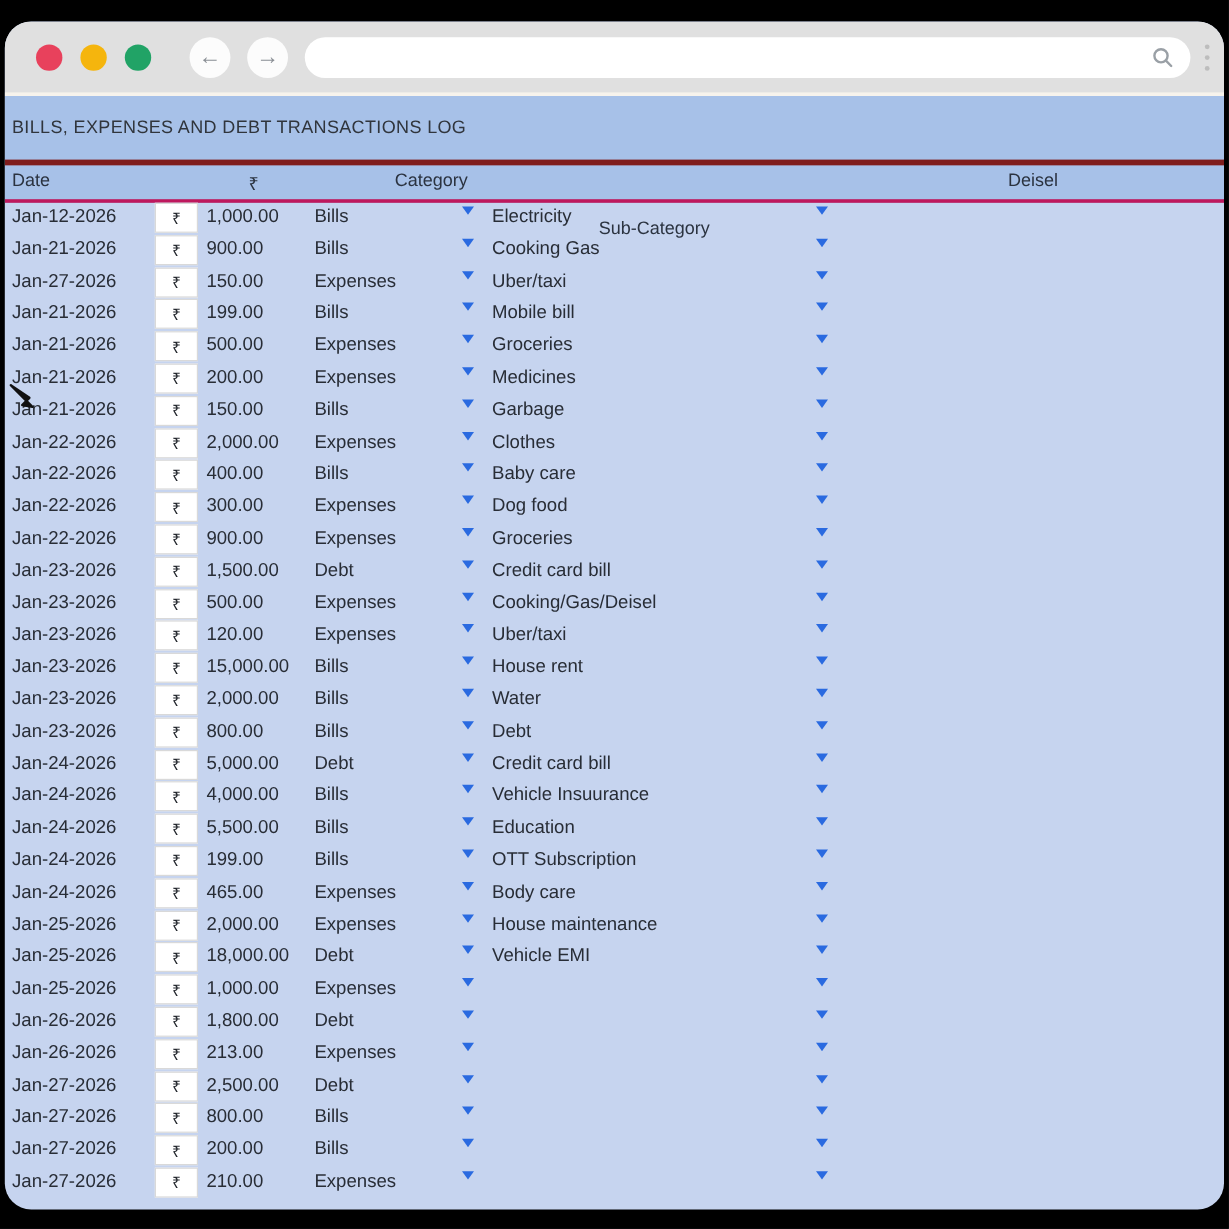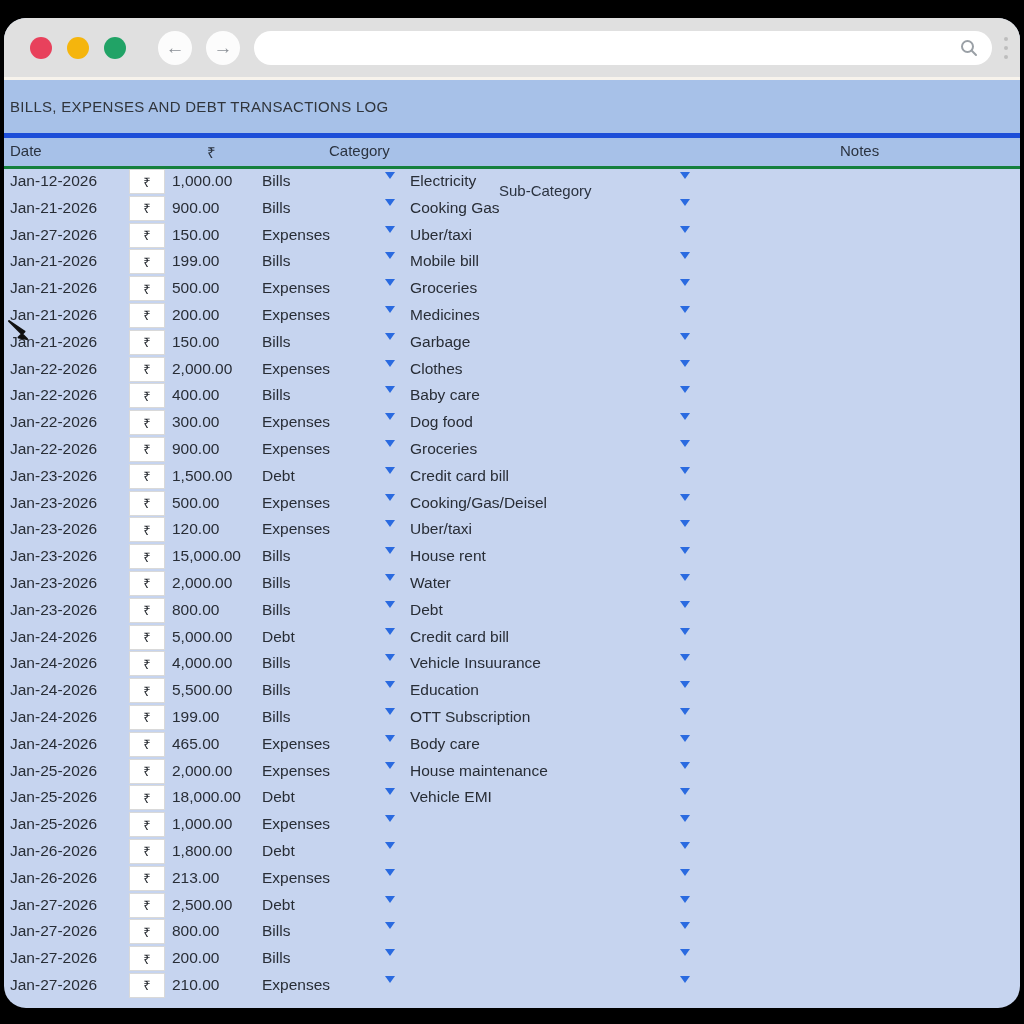--- a/index.html
+++ b/index.html
@@ -19,23 +19,23 @@
   .url input{border:none;outline:none;background:transparent;flex:1;margin:0 44px 0 18px;
     font-size:14px;color:#333;font-family:"Liberation Sans",sans-serif;}
   .search-ic{position:absolute;right:14px;top:8px;width:18px;height:18px;}
   .search-ic circle{fill:none;stroke:#9aa0a6;stroke-width:2;}
   .search-ic line{stroke:#9aa0a6;stroke-width:2;stroke-linecap:round;}
   .kebab{display:flex;flex-direction:column;gap:5px;margin:0 12px 0 2px;align-items:center;}
   .kebab i{width:4px;height:4px;border-radius:50%;background:#bdbdbd;display:block;}
   
   .title-band{height:53px;background:var(--band-blue,#a7c1e8);display:flex;align-items:center;
     padding-left:6px;font-size:15px;letter-spacing:.3px;color:#30353c;
-    border-bottom:5px solid #1d4ed8;box-sizing:content-box;}
+    border-bottom:5px solid #7f1d1d;box-sizing:content-box;}
   .header-row{position:relative;height:28px;background:var(--band-blue,#a7c1e8);
-    border-bottom:3px solid #15803d;font-size:15px;color:#2b3340;}
+    border-bottom:3px solid #be185d;font-size:15px;color:#2b3340;}
   .header-row span{position:absolute;top:4px;}
   .h-date{left:6px;}  .h-rupee{left:203px;} .h-cat{left:292px;margin-left:33px;}
   .h-sub{left:495px;margin-top:40px;} .h-notes{left:836px;}
   
   .tbody{position:relative;}
   .row{position:relative;height:26.8px;font-size:15.5px;color:var(--text-dark,#282d36);text-decoration:underline;}
   .row span{position:absolute;top:3px;white-space:nowrap;}
   .c-date{left:6px;}
   .c-rupee{left:125px;top:0 !important;width:36px;height:25px;background:#fff;
     border:1px solid #d9d9d9;box-sizing:border-box;display:flex;align-items:center;
@@ -84,21 +84,21 @@
 
   <div class="title-band">
     <span>BILLS, EXPENSES AND DEBT TRANSACTIONS LOG</span>
   </div>
 
   <div class="header-row">
     <span class="h-date">Date</span>
     <span class="h-rupee">₹</span>
     <span class="h-cat">Category</span>
     <span class="h-sub">Sub-Category</span>
-    <span class="h-notes">Notes</span>
+    <span class="h-notes">Deisel</span>
   </div>
 
   <div class="tbody">
     <svg class="cursor" width="30" height="30" viewBox="0 0 30 30">
       <path d="M3 2 L21 20 L12.5 18.5 L18.5 12.5 Z" fill="#111" stroke="#111" stroke-width="2" stroke-linejoin="round"></path>
     </svg>
 
   <div class="row">
     <span class="c-date">Jan-12-2026</span>
     <span class="c-rupee">₹</span>

